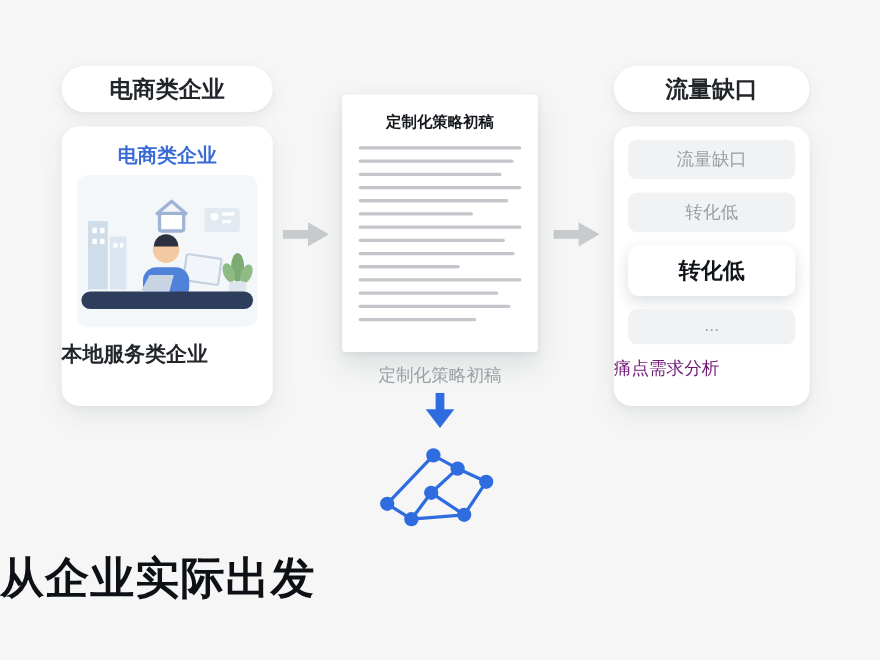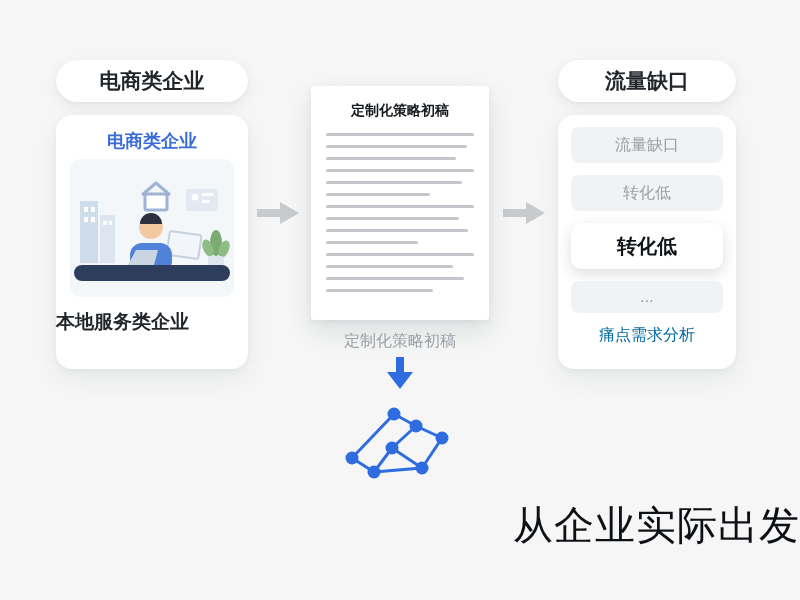--- a/index.html
+++ b/index.html
@@ -63,25 +63,25 @@
     background:#f1f2f3; border-radius:8px; height:36px; margin-bottom:12px;
     display:flex; align-items:center; justify-content:center;
     font-size:16px; color:var(--muted-gray,#9aa0a6);
   }
   .pain-item.highlight {
     background:#fff; border-radius:10px; height:46px;
     box-shadow:0 5px 14px rgba(40,50,70,.16);
     font-size:20px; font-weight:bold; color:#111418;
   }
   .pain-item.ellipsis { height:32px; }
-  .right-card-caption { margin-top:10px; text-align:center; font-size:16px; color:#0369a1; }
+  .right-card-caption { margin-top:10px; font-size:16px; color:#701a75; }
 
   .headline {
-    position:absolute; left:0; top:498px; width:800px; text-align:right;
-    font-size:40px; font-weight:normal; color:#0d1014; letter-spacing:1px;
+    position:absolute; left:0; top:498px; width:800px; text-align:left;
+    font-size:40px; font-weight:bold; color:#0d1014; letter-spacing:1px;
   }
 </style>
 </head>
 <body>
 
 <div class="canvas">
 
   <div class="pill pill-left">
     <span>电商类企业</span>
   </div>

